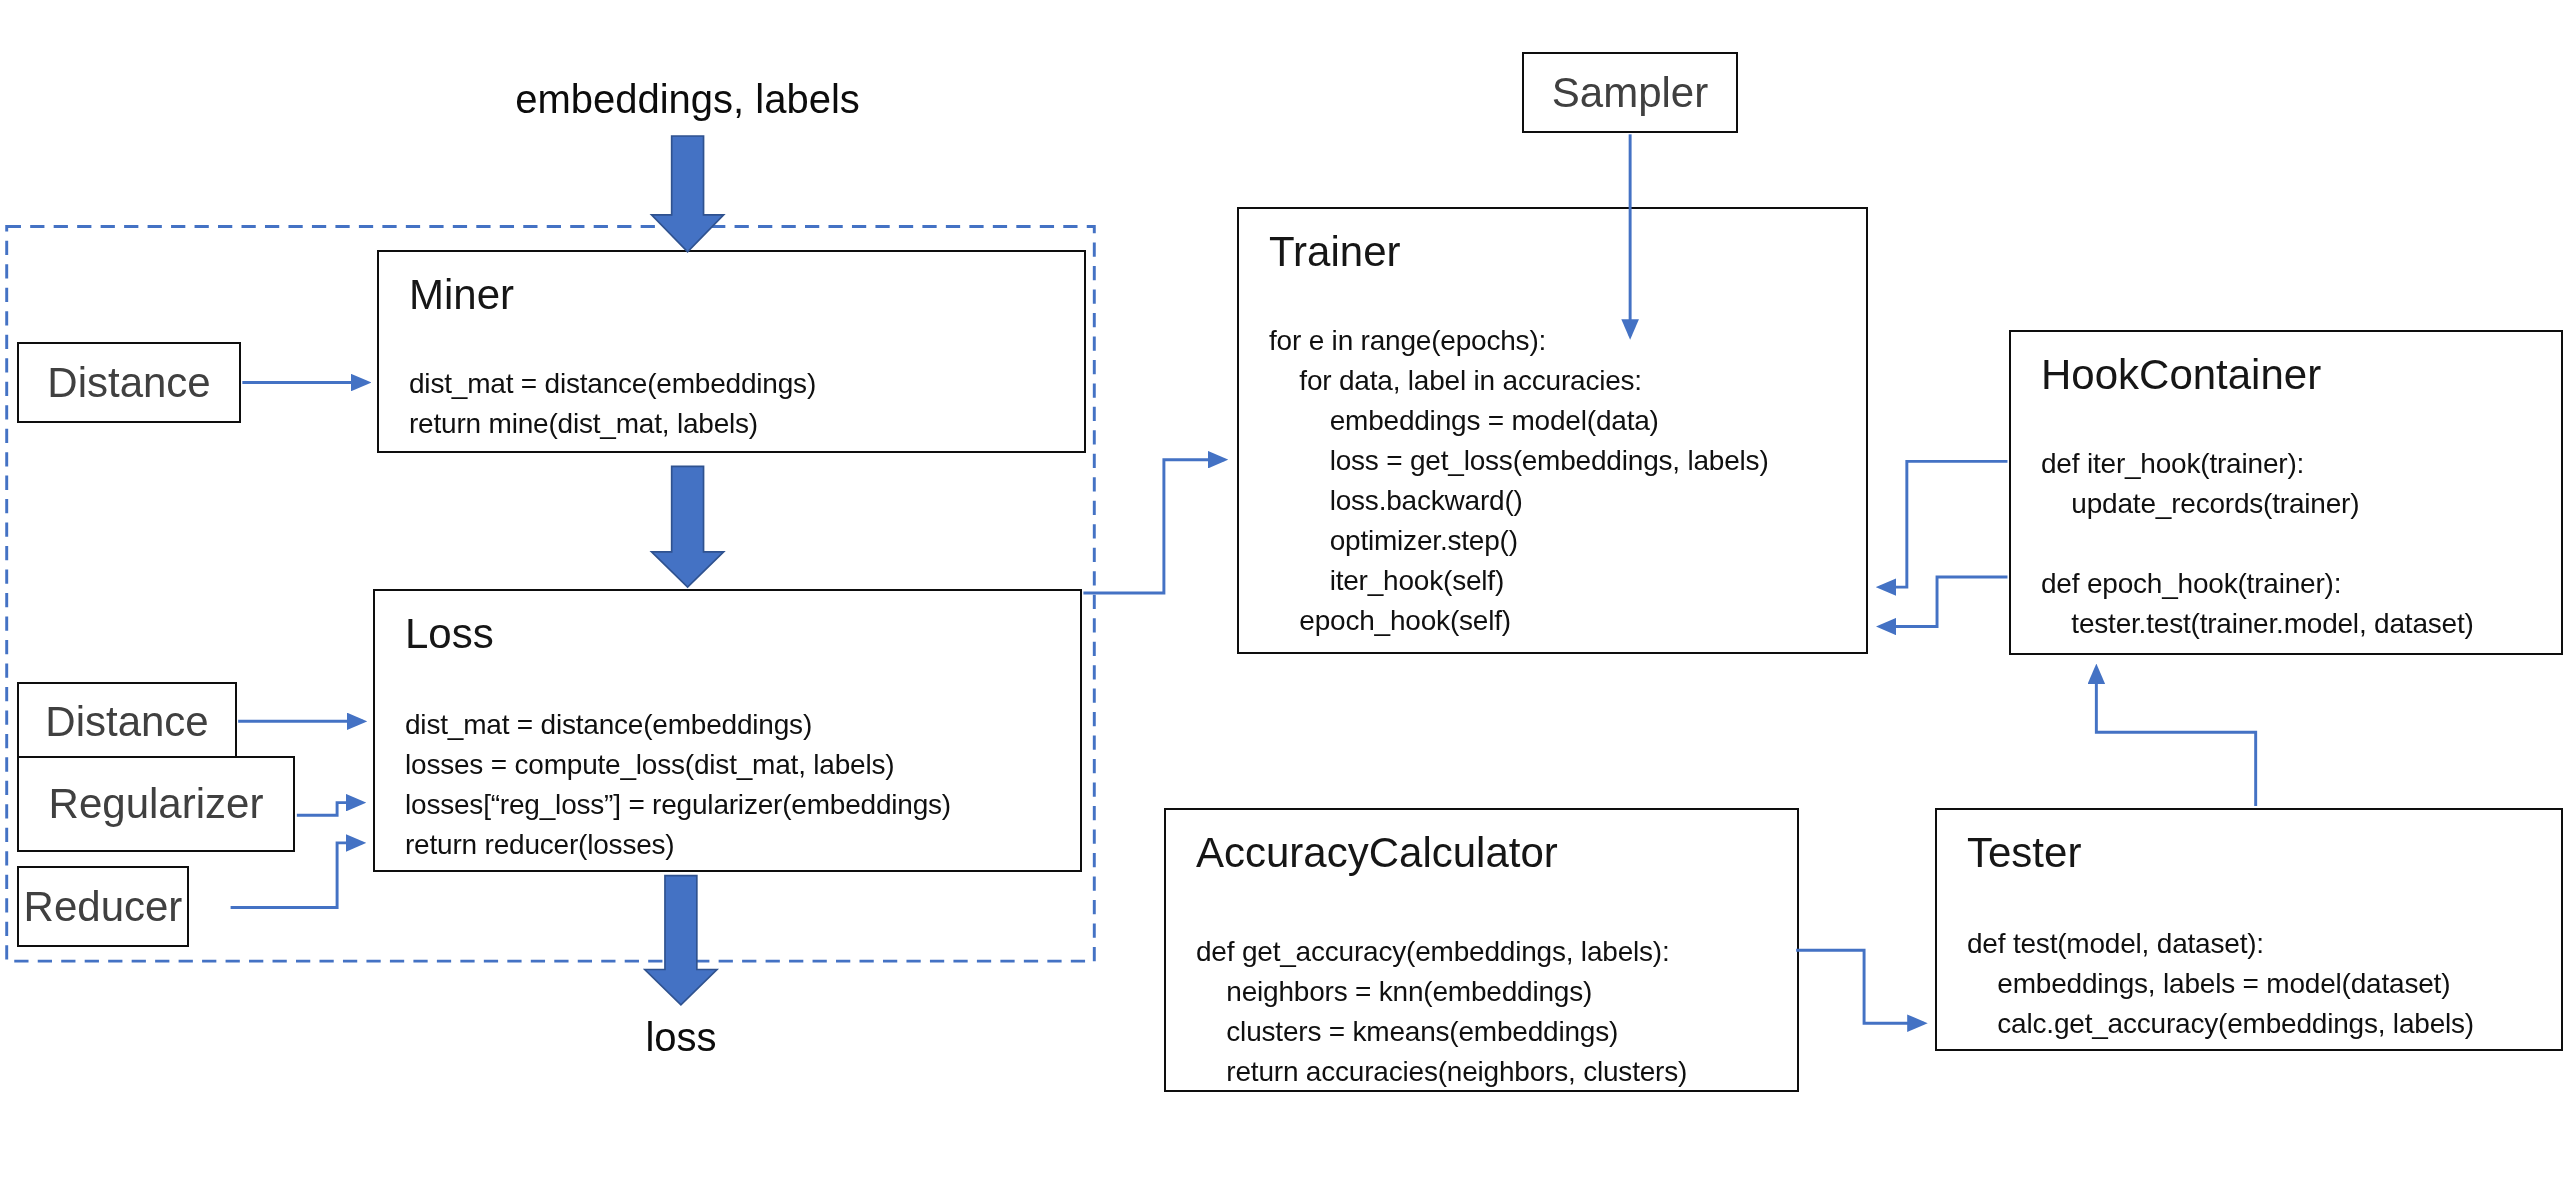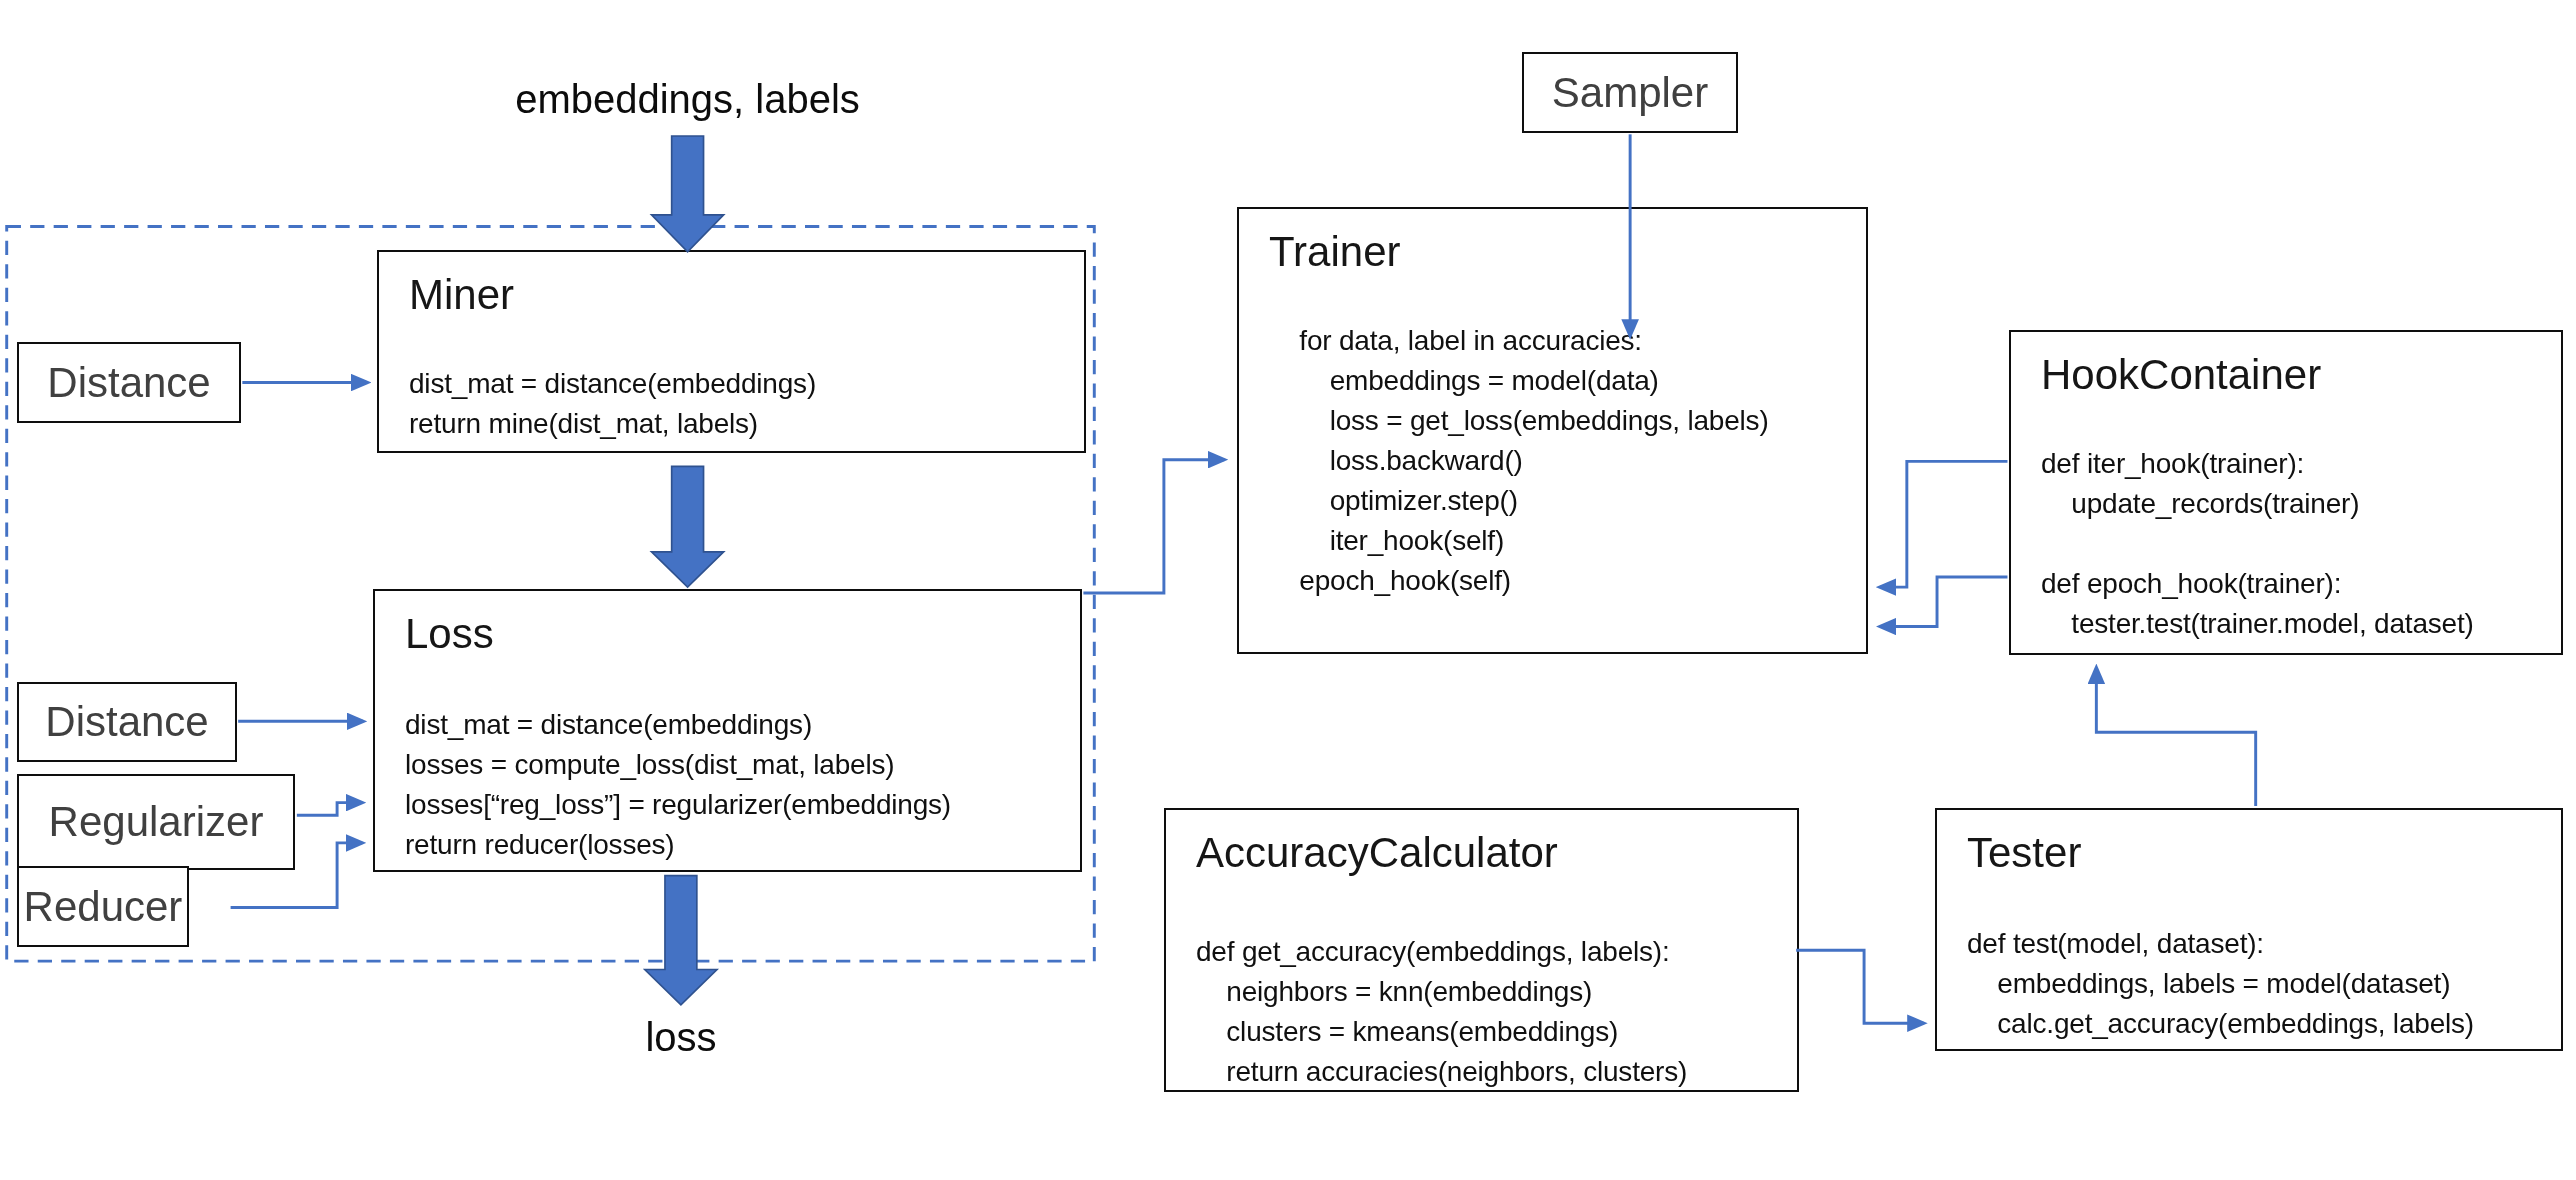--- a/index.html
+++ b/index.html
@@ -35,21 +35,21 @@
   #hook{left:2009px;top:330px;width:554px;height:325px;}
   #hook .code{top:112px;}
   #acc{left:1164px;top:808px;width:635px;height:284px;}
   #acc .code{top:122px;}
   #tester{left:1935px;top:808px;width:628px;height:243px;}
   #tester .code{top:114px;}
 
   #sampler{left:1522px;top:52px;width:216px;height:81px;}
   #distance-top{left:17px;top:342px;width:224px;height:81px;}
   #distance-bottom{left:17px;top:682px;width:220px;height:80px;}
-  #regularizer{left:17px;top:774px;width:278px;height:96px;text-align:center;}
+  #regularizer{left:17px;top:756px;width:278px;height:96px;text-align:center;}
   #reducer{left:17px;top:866px;width:172px;height:81px;}
 
   #input-label{left:478px;top:77px;width:419px;}
   #output-label{left:595px;top:1015px;width:172px;}
 </style>
 </head>
 <body>
 
 <div class="canvas">
 
@@ -86,20 +86,21 @@
       <div class="code-line">dist_mat = distance(embeddings)</div>
       <div class="code-line">losses = compute_loss(dist_mat, labels)</div>
       <div class="code-line">losses[“reg_loss”] = regularizer(embeddings)</div>
       <div class="code-line">return reducer(losses)</div>
     </div>
   </div>
 
   <div class="box" id="trainer">
     <div class="title">Trainer</div>
     <div class="code">
+      <div class="code-line">for e in range(epochs):</div>
       <div class="code-line">    for data, label in accuracies:</div>
       <div class="code-line">        embeddings = model(data)</div>
       <div class="code-line">        loss = get_loss(embeddings, labels)</div>
       <div class="code-line">        loss.backward()</div>
       <div class="code-line">        optimizer.step()</div>
       <div class="code-line">        iter_hook(self)</div>
       <div class="code-line">    epoch_hook(self)</div>
     </div>
   </div>
 

